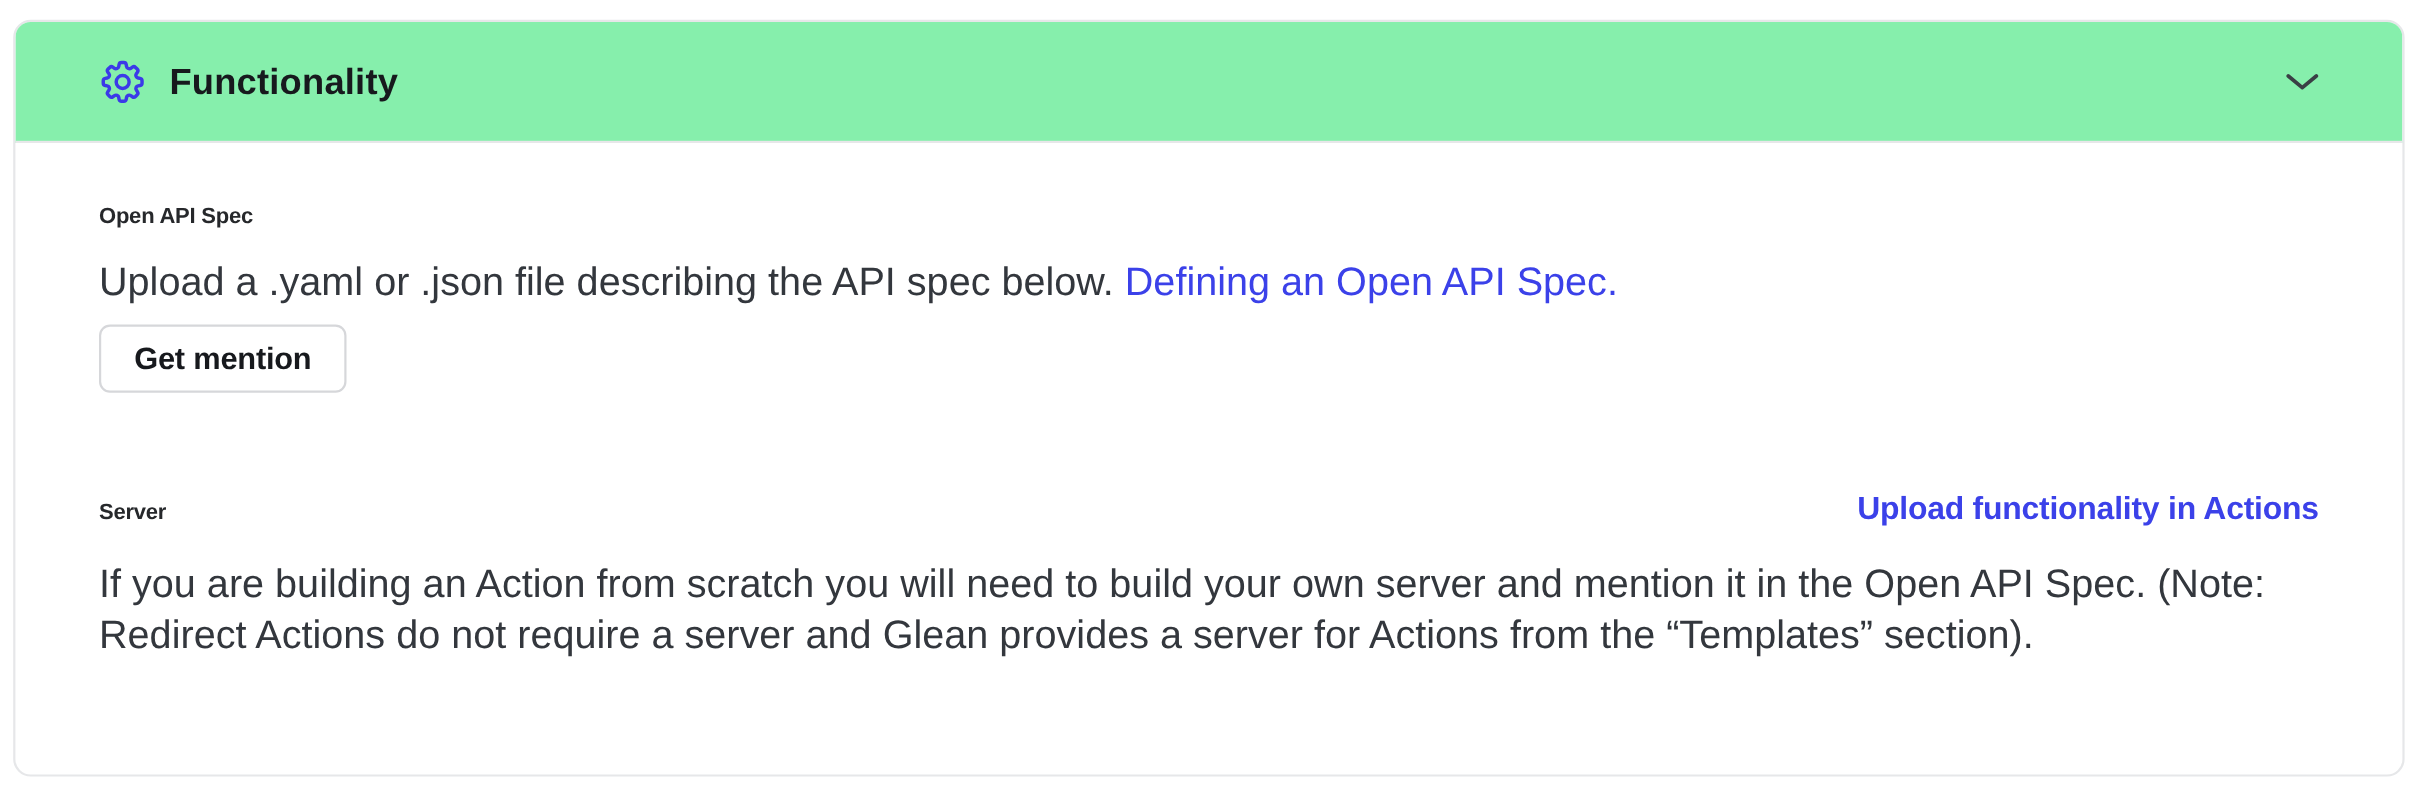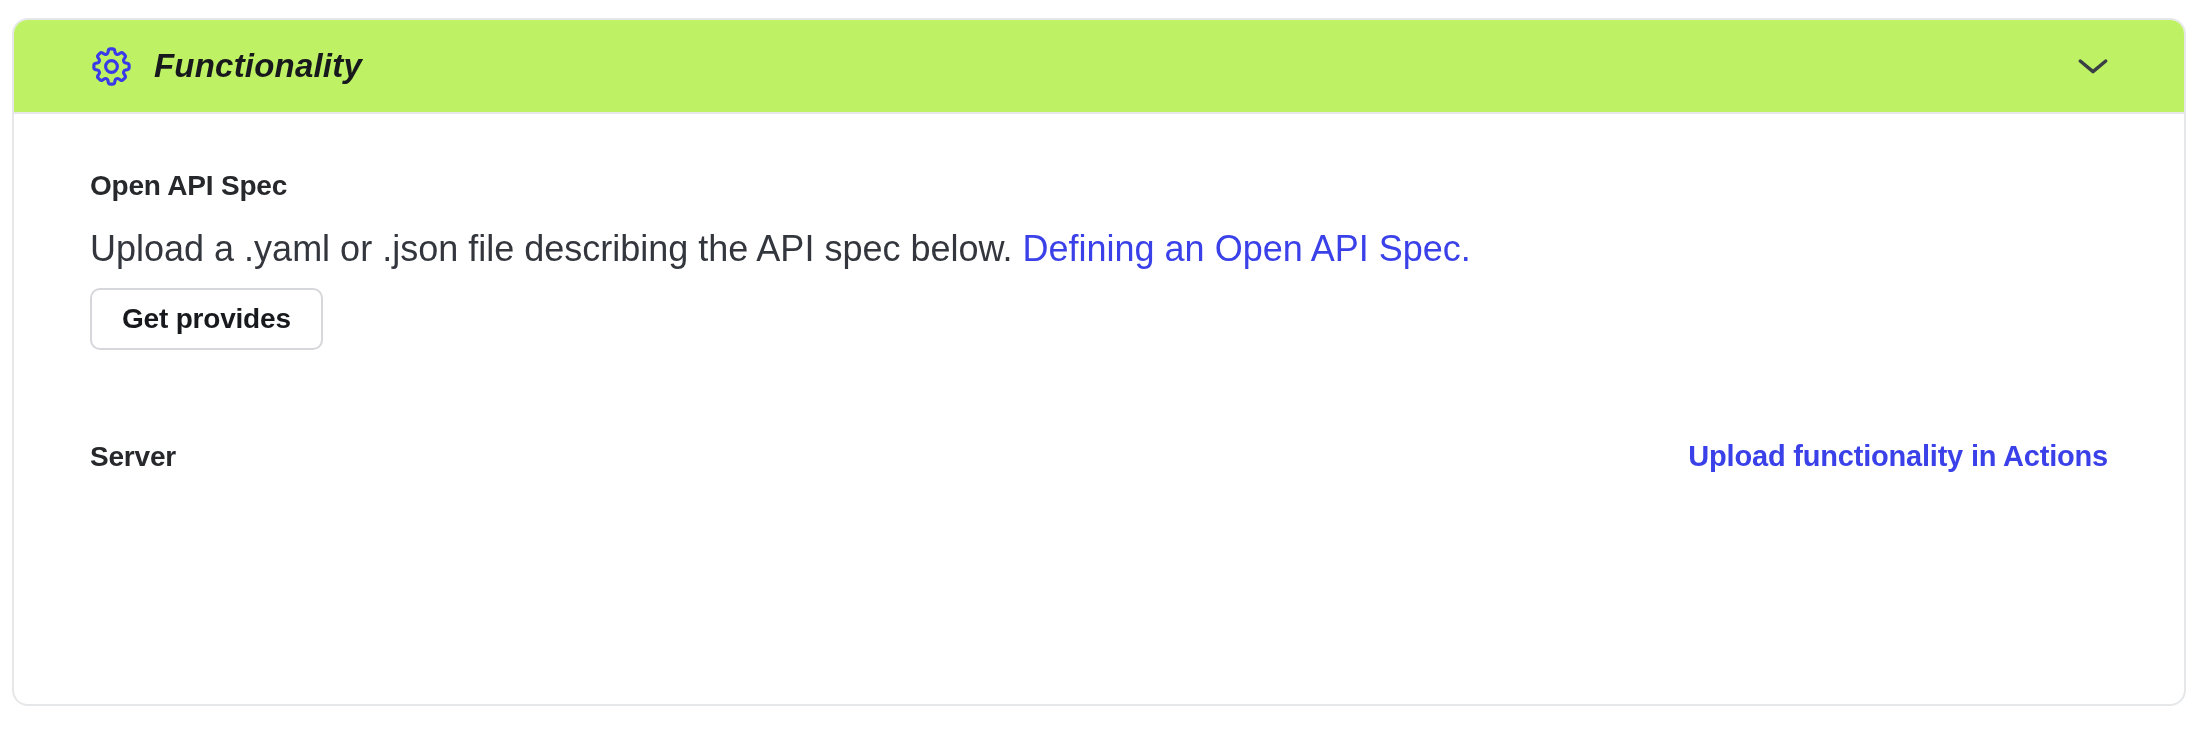--- a/index.html
+++ b/index.html
@@ -24,28 +24,27 @@
   .card{
     position:absolute;
     left:12px; top:18px;
     width:2174px; height:688px;
     background:#ffffff;
     border:2px solid var(--card-border);
     border-radius:16px;
     overflow:hidden;
   }
   .card-header{
-    height:94px;
+    height:110px;
     display:flex;
     align-items:center;
     padding:0 74px;
     border-bottom:2px solid var(--divider);
     cursor:pointer;
-    background:#bef264;
-    font-style:italic;
+    background:#86efac;
   }
   .gear{
     display:inline-flex;
     width:47px;height:47px;
     color:var(--accent-blue);
     flex:0 0 auto;
   }
   .gear svg{width:100%;height:100%;}
   .card-title{
     margin-left:19px;
@@ -60,21 +59,21 @@
     width:34px;height:22px;
     color:var(--chevron);
     cursor:pointer;
   }
   .chev svg{width:100%;height:100%;}
   .card-body{
     padding:56px 76px 0;
   }
   .section-heading{
     margin:0;
-    font-size:28px;
+    font-size:20px;
     font-weight:600;
     letter-spacing:-.2px;
     color:var(--heading-text);
   }
   .para{
     margin:24px 0 0;
     font-size:36px;
     line-height:46px;
     color:var(--body-text);
   }
@@ -137,24 +136,25 @@
   </div>
 
   <div class="card-body">
 
     <section>
       <h3 class="section-heading">Open API Spec</h3>
       <p class="para">
         <span>Upload a .yaml or .json file describing the API spec below.</span>
         <a class="link" href="#">Defining an Open API Spec.</a>
       </p>
-      <button class="btn">Get provides</button>
+      <button class="btn">Get mention</button>
     </section>
 
     <section class="server-section">
       <div class="row">
         <h3 class="section-heading">Server</h3>
         <a class="link strong" href="#">Upload functionality in Actions</a>
       </div>
+      <p class="para server-para">If you are building an Action from scratch you will need to build your own server and mention it in the Open API Spec. (Note: Redirect Actions do not require a server and Glean provides a server for Actions from the “Templates” section).</p>
     </section>
 
   </div>
 </div>
 
 </body></html>

